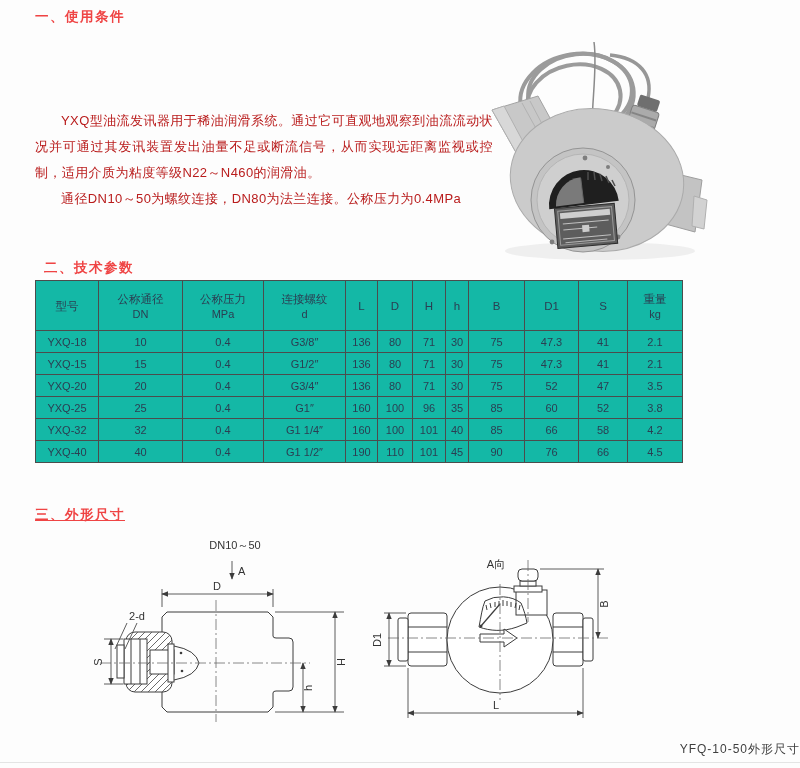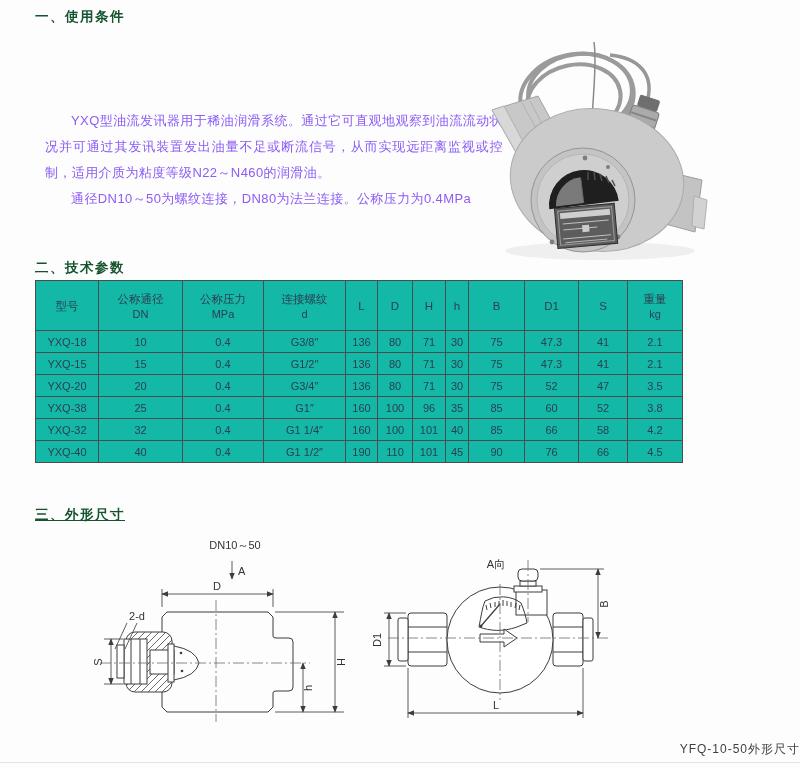--- a/index.html
+++ b/index.html
@@ -3,28 +3,28 @@
 <meta charset="utf-8">
 <style>
   html,body{margin:0;padding:0;}
   body{
     width:800px;height:768px;background:#ffffff;position:relative;overflow:hidden;
     font-family:"Liberation Sans",sans-serif;
   }
   .page{position:absolute;left:0;top:0;width:800px;height:768px;background:#fdfdfd;}
   h2.sec{
     position:absolute;left:35px;margin:0;font-size:13.5px;font-weight:bold;
-    color:#14532d;letter-spacing:1.5px;white-space:nowrap;
+    color:#ef4444;letter-spacing:1.5px;white-space:nowrap;
   }
   #sec1{top:8px;}
-  #sec2{top:259px;}
+  #sec2{top:259px;margin-left:9px;}
   #sec3{top:506px;text-decoration:underline;}
   .intro{
-    position:absolute;left:45px;top:108px;width:458px;
-    font-size:13px;line-height:26px;color:#8b5cf6;text-align:justify;letter-spacing:0.4px;
+    position:absolute;left:35px;top:108px;width:458px;
+    font-size:13px;line-height:26px;color:#b91c1c;text-align:justify;letter-spacing:0.4px;
   }
   .intro p{margin:0;text-indent:2em;}
   svg.photo{position:absolute;left:480px;top:30px;width:280px;height:235px;}
   table.spec{
     position:absolute;left:35px;top:280px;width:648px;
     border-collapse:collapse;table-layout:fixed;
     font-size:11px;color:#2b3e52;background:#14b8a6;
   }
   table.spec th,table.spec td{
     border:1px solid #4c4c4c;text-align:center;vertical-align:middle;
@@ -223,21 +223,21 @@
           <td>136</td>
           <td>80</td>
           <td>71</td>
           <td>30</td>
           <td>75</td>
           <td>52</td>
           <td>47</td>
           <td>3.5</td>
         </tr>
         <tr>
-          <td>YXQ-38</td>
+          <td>YXQ-25</td>
           <td>25</td>
           <td>0.4</td>
           <td>G1″</td>
           <td>160</td>
           <td>100</td>
           <td>96</td>
           <td>35</td>
           <td>85</td>
           <td>60</td>
           <td>52</td>

